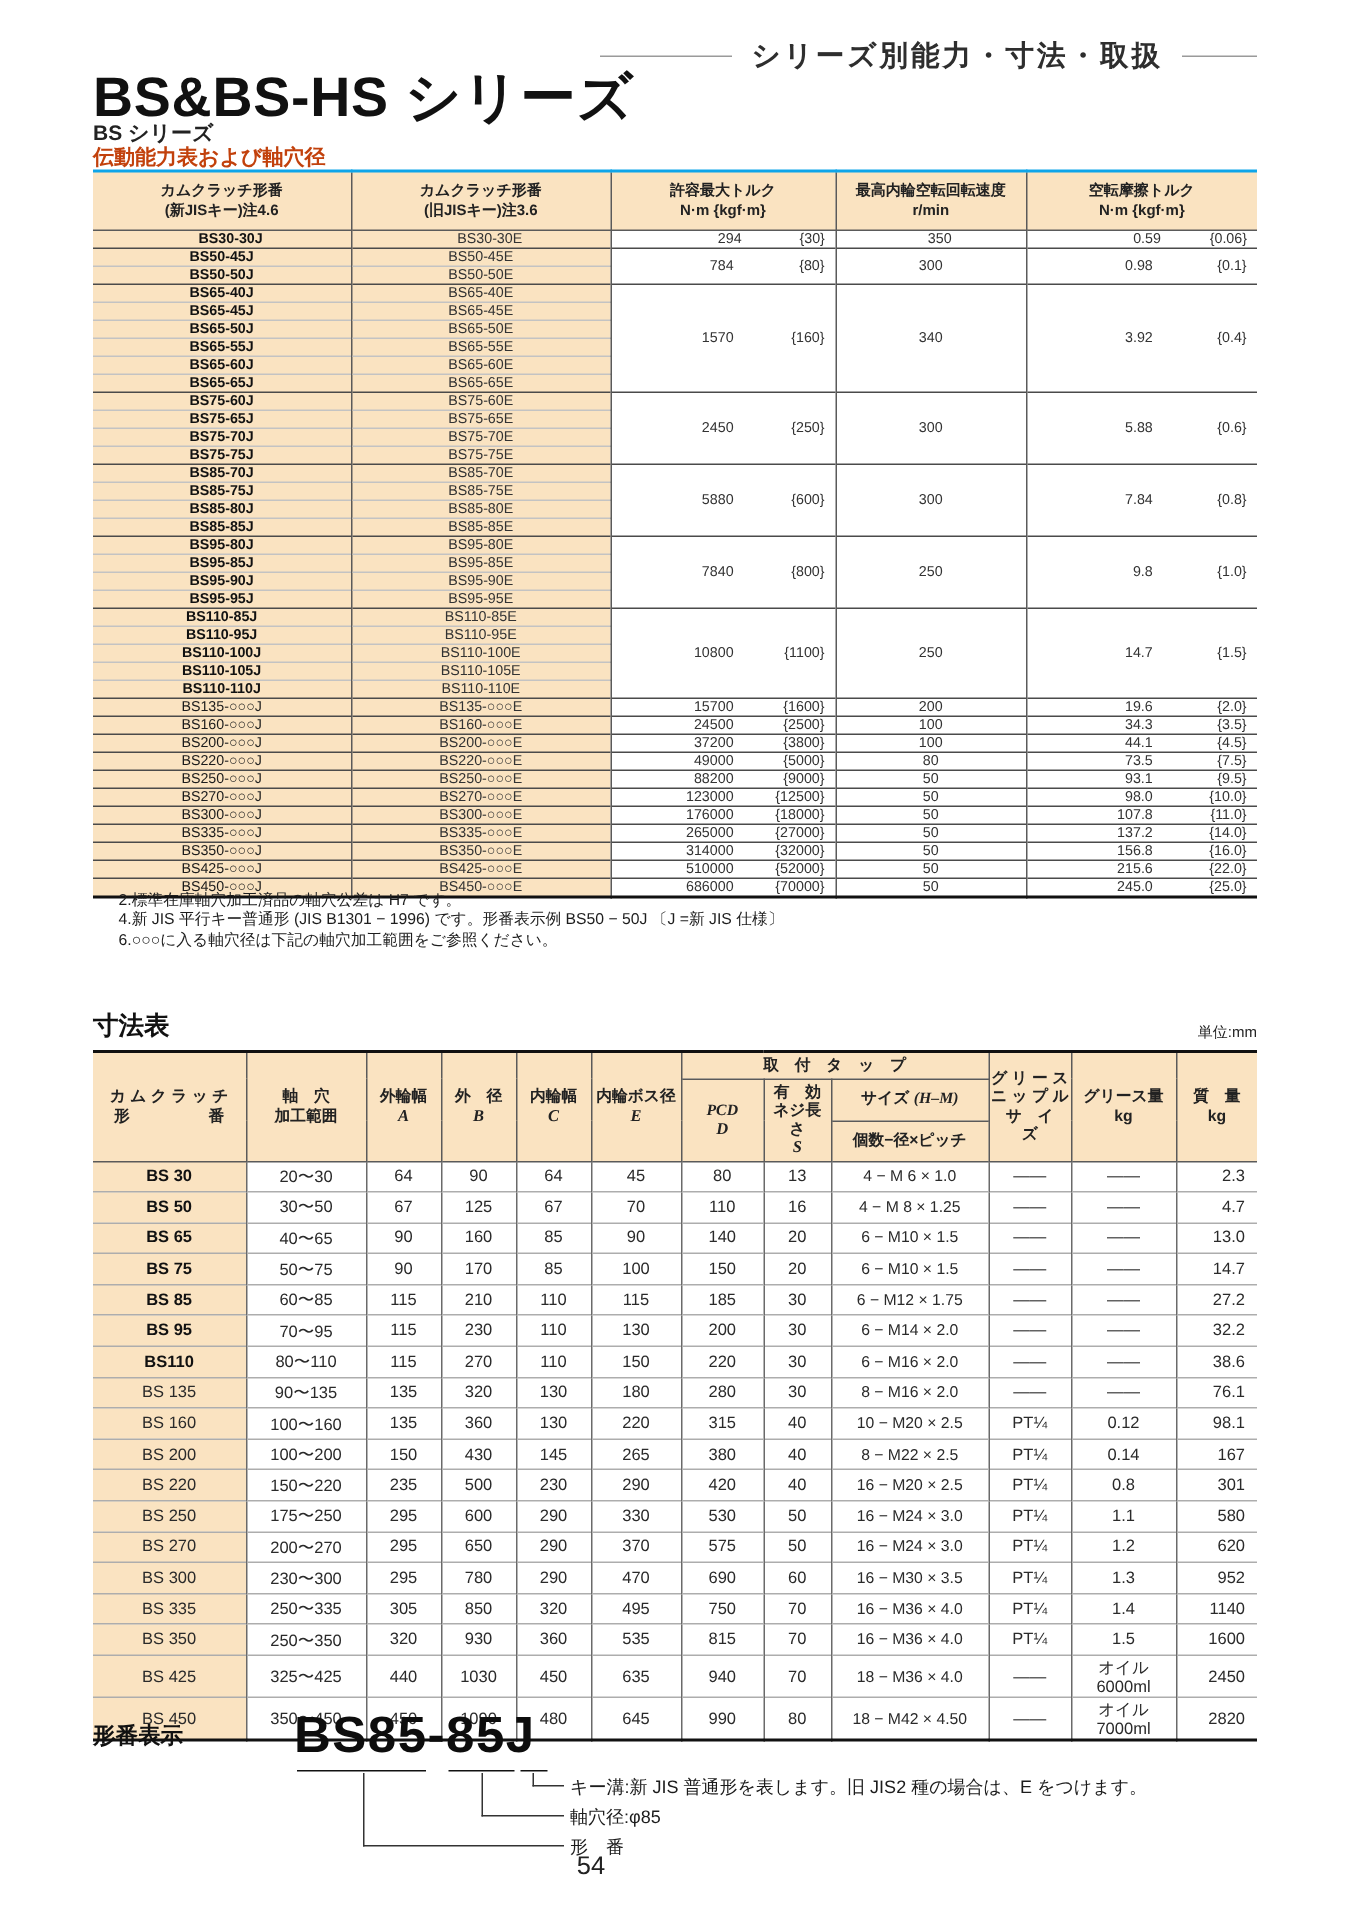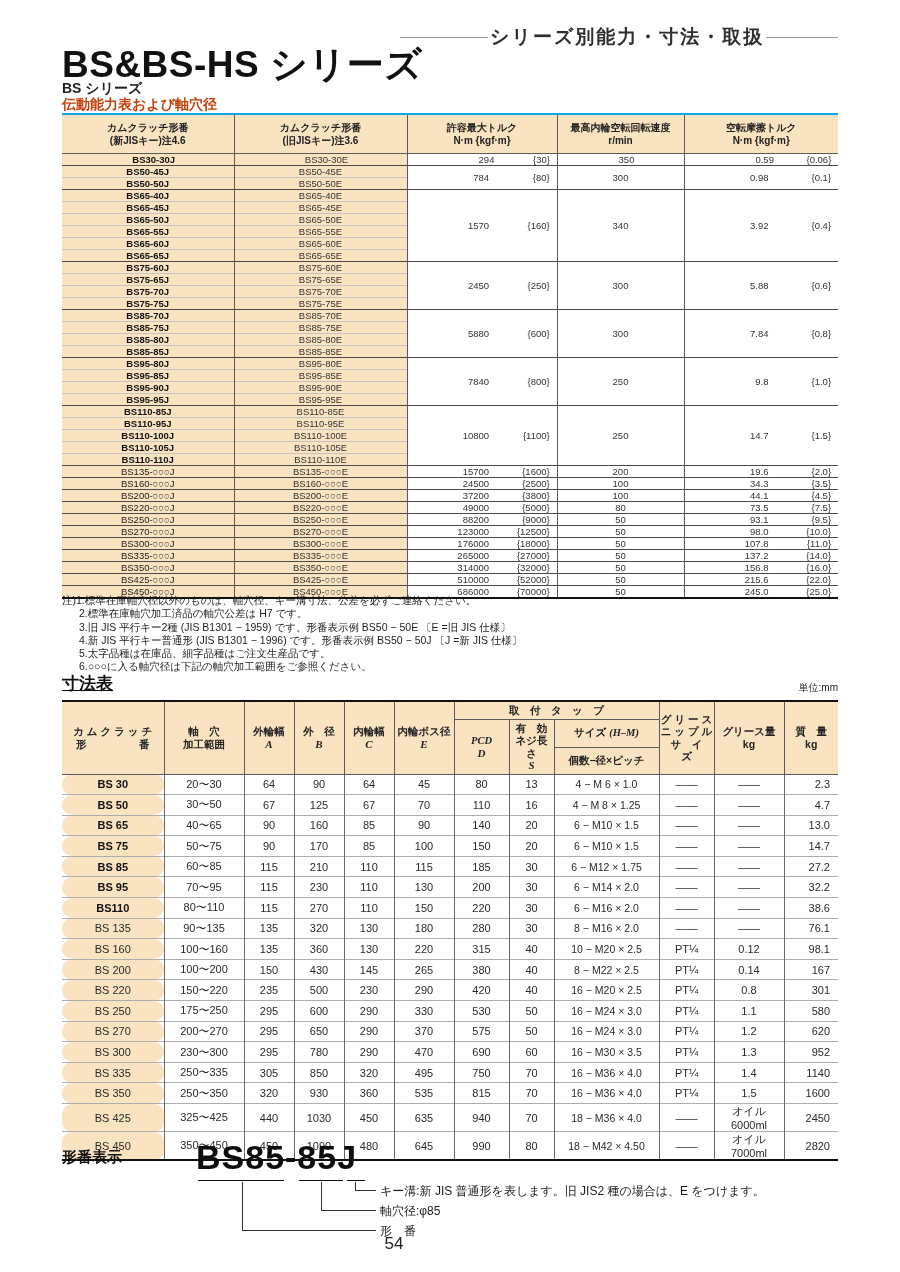--- a/index.html
+++ b/index.html
@@ -1,21 +1,21 @@
 <!DOCTYPE html>
 <html><head>
 <meta charset="utf-8">
 <style>
   html,body{margin:0;padding:0;background:#ffffff;}
   body{width:900px;height:1272px;position:relative;overflow:hidden;
        font-family:"Liberation Sans","DejaVu Sans",sans-serif;color:#1c1c1c;}
   .abs{position:absolute;}
 
   
-  .top-strip{top:24px;left:400px;width:438px;display:flex;align-items:center;gap:2px;}
+  .top-strip{top:24px;left:400px;width:438px;display:flex;align-items:center;gap:13px;}
   .top-strip .rule{border-top:1.5px solid #9a9a9a;height:0;}
   .top-strip .rule.l{width:88px;} .top-strip .rule.r{flex:1;}
   .top-strip .txt{font-size:19px;font-weight:700;letter-spacing:2px;color:#2e2e2e;white-space:nowrap;}
 
   .title{top:40px;left:62px;font-size:37px;font-weight:800;letter-spacing:0.5px;color:#111;}
   .subtitle{top:80px;left:62px;font-size:14px;font-weight:700;color:#222;}
   .section1{top:96px;left:62px;font-size:14px;font-weight:700;color:#c2410c;}
 
   
   table{border-collapse:collapse;table-layout:fixed;}
@@ -36,34 +36,34 @@
   #t1 .cp{color:#333;}
   #t1 .cp .v1{display:inline-block;width:55%;text-align:right;}
   #t1 .cp .v2{display:inline-block;width:43%;text-align:right;}
 
   
   .notes{top:594px;left:62px;width:776px;font-size:10.5px;line-height:13.3px;color:#1d1d1d;}
   .notes div{white-space:nowrap;}
   .notes div.ind{padding-left:17px;}
 
   
-  .section2{top:672px;left:62px;font-size:17px;font-weight:800;color:#111;text-decoration:underline;}
+  .section2{top:672px;left:62px;font-size:17px;font-weight:800;color:#111;}
   .unit{top:681px;left:738px;width:100px;text-align:right;font-size:10px;color:#222;}
 
   #t2{top:700px;left:62px;width:776px;font-size:11px;border-top:2px solid #111;border-bottom:2px solid #111;}
   #t2 th{background:#fae3c1;border:1px solid #5a5a5a;font-weight:600;font-size:10.5px;line-height:12.5px;
          white-space:pre-line;padding:2px 1px;color:#222;}
   #t2 th.first{border-left:none;} #t2 th.last{border-right:none;}
   #t2 thead tr:first-child th{border-top:none;}
   #t2 thead{border-bottom:1.5px solid #111;}
   #t2 tbody tr{height:20.6px;}
   #t2 td{border-left:1px solid #6a6a6a;border-top:1px solid #adadad;padding:0 3px;text-align:center;color:#2a2a2a;}
   #t2 td:first-child{border-left:none;}
   #t2 tbody tr:first-child td{border-top:none;}
-  #t2 .m{background:#fae3c1;border-radius:10px;}
+  #t2 .m{background:#fae3c1;}
   #t2 tr.stock .m{font-weight:700;color:#111;}
   #t2 .tap{font-size:10.5px;}
   #t2 .mass{text-align:right;padding-right:8px;}
   .sym{display:block;font-family:"Liberation Serif","DejaVu Serif",serif;font-style:italic;font-weight:600;font-size:11px;}
   .symi{font-family:"Liberation Serif","DejaVu Serif",serif;font-style:italic;font-weight:600;}
 
   
   .md-label{top:1148px;left:62px;font-size:15px;font-weight:700;color:#111;}
   .md-code{top:1138px;left:196px;font-size:34px;font-weight:800;letter-spacing:1px;color:#0d0d0d;}
   .useg{height:0;border-top:1.5px solid #111;}
@@ -307,25 +307,22 @@
         <td class="c1">BS450-○○○J</td>
         <td class="c2">BS450-○○○E</td>
         <td class="cp" rowspan="1"><span class="v1">686000</span><span class="v2">{70000}</span></td>
         <td class="cs" rowspan="1">50</td>
         <td class="cp" rowspan="1"><span class="v1">245.0</span><span class="v2">{25.0}</span></td>
       </tr>
     </tbody>
 </table>
 
 <div class="abs notes">
-    <div>注)1.標準在庫軸穴径以外のものは、軸穴径、キー溝寸法、公差を必ずご連絡ください。</div>
     <div class="ind">2.標準在庫軸穴加工済品の軸穴公差は H7 です。</div>
-    <div class="ind">3.旧 JIS 平行キー2種 (JIS B1301 − 1959) です。形番表示例 BS50 − 50E 〔E =旧 JIS 仕様〕</div>
     <div class="ind">4.新 JIS 平行キー普通形 (JIS B1301 − 1996) です。形番表示例 BS50 − 50J 〔J =新 JIS 仕様〕</div>
-    <div class="ind">5.太字品種は在庫品、細字品種はご注文生産品です。</div>
     <div class="ind">6.○○○に入る軸穴径は下記の軸穴加工範囲をご参照ください。</div>
   </div>
 
 <div class="abs section2">寸法表</div>
 <div class="abs unit">単位:mm</div>
 
 <table class="abs" id="t2">
   <colgroup>
     <col style="width:102px">
       <col style="width:80px">

